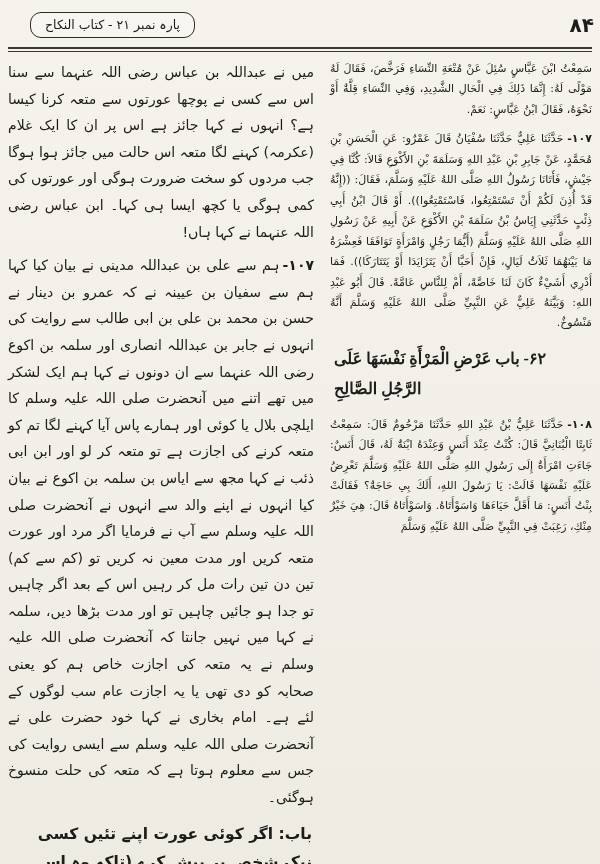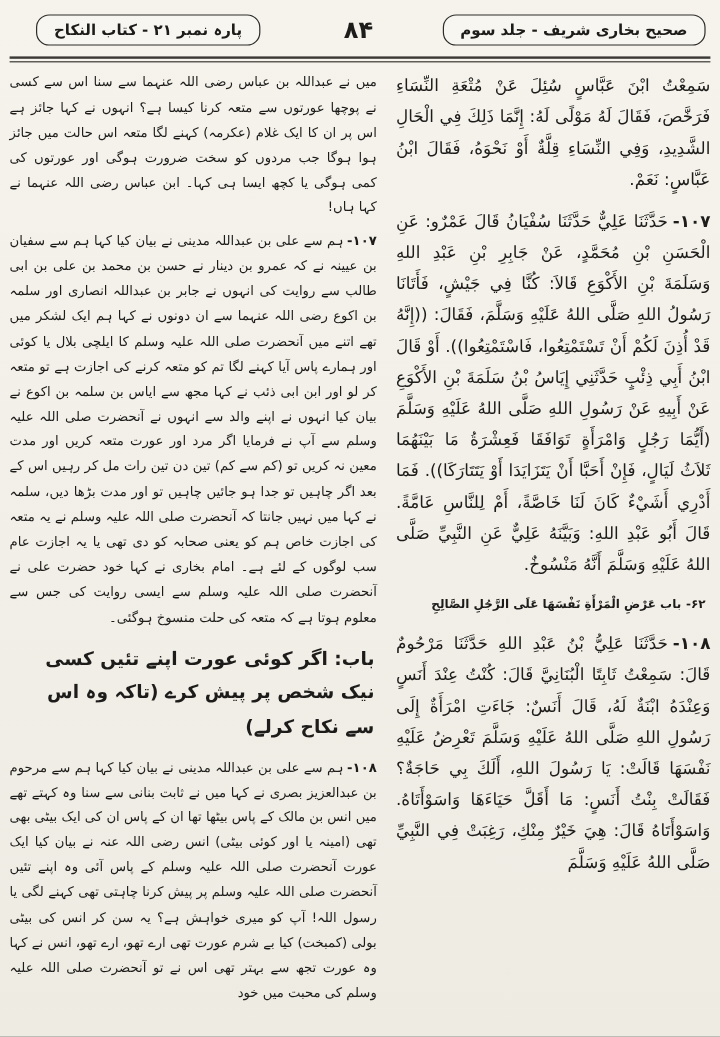--- a/index.html
+++ b/index.html
@@ -18,68 +18,65 @@
   }
   
   .page-header{
     display:flex;align-items:center;justify-content:space-between;
     height:34px;padding:0 4px 0 22px;
   }
   .head-box{
     border:1.4px solid #2e2c29;
     border-radius:11px;
     padding:4px 14px 5px 14px;
-    font-size:12.5px;font-weight:bold;
+    font-size:12.5px;font-weight:normal;
     white-space:nowrap;
     background:rgba(255,255,255,.25);
     line-height:1.2;
   }
   .page-num{
     font-size:20px;font-weight:bold;letter-spacing:1px;
     transform:translateX(6px);
   }
   .rule{
     margin:5px 0 7px 0;
     border-top:2.2px solid #3a3835;
     border-bottom:1px solid #3a3835;
     height:2px;
   }
   
   .columns{display:flex;gap:16px;align-items:flex-start;}
   .col-arabic{flex:0 0 262px;}
   .col-urdu{flex:1 1 auto;min-width:0;}
   .ar{
-    font-size:14px;line-height:1.86;
+    font-size:11px;line-height:1.86;
     text-align:justify;margin:0 0 9px 0;
   }
   .ar .hnum{font-weight:bold;margin-inline-end:4px;}
   .ar-bab{
-    font-size:10px;font-weight:bold;text-align:right;
-    line-height:1.9;margin:10px 4px 10px 4px;
+    font-size:16px;font-weight:bold;text-align:left;
+    line-height:1.9;margin:10px 4px 10px 4px;font-family:Liberation Serif, serif;
   }
   .ar-bab .hnum{margin-inline-end:4px;}
   .ur{
-    font-size:11px;line-height:1.9;
+    font-size:14px;line-height:1.9;
     text-align:justify;margin:0 0 7px 0;
   }
   .ur .hnum{font-weight:bold;margin-inline-end:3px;}
   .ur-bab{
     font-size:15.5px;font-weight:bold;text-align:right;
     line-height:1.85;margin:9px 2px 9px 2px;
   }
 </style>
 </head>
 <body>
 
 <div class="page">
 
   <header class="page-header">
-    <div class="head-box">
-      <span>صحیح بخاری شریف - جلد سوم</span>
-    </div>
     <div class="page-num">۸۴</div>
     <div class="head-box">
       <span>پارہ نمبر ۲۱ - کتاب النکاح</span>
     </div>
   </header>
 
   <div class="rule"></div>
 
   <main class="columns">
 

